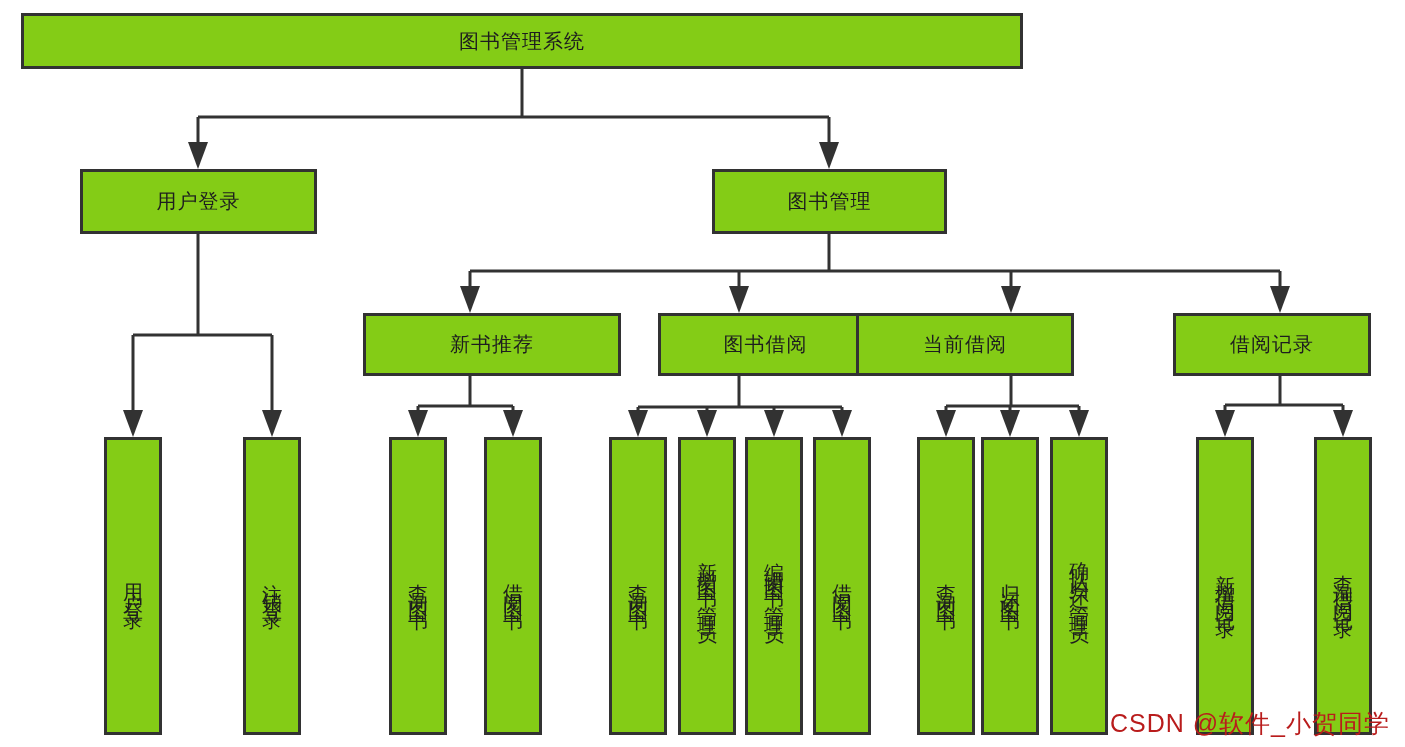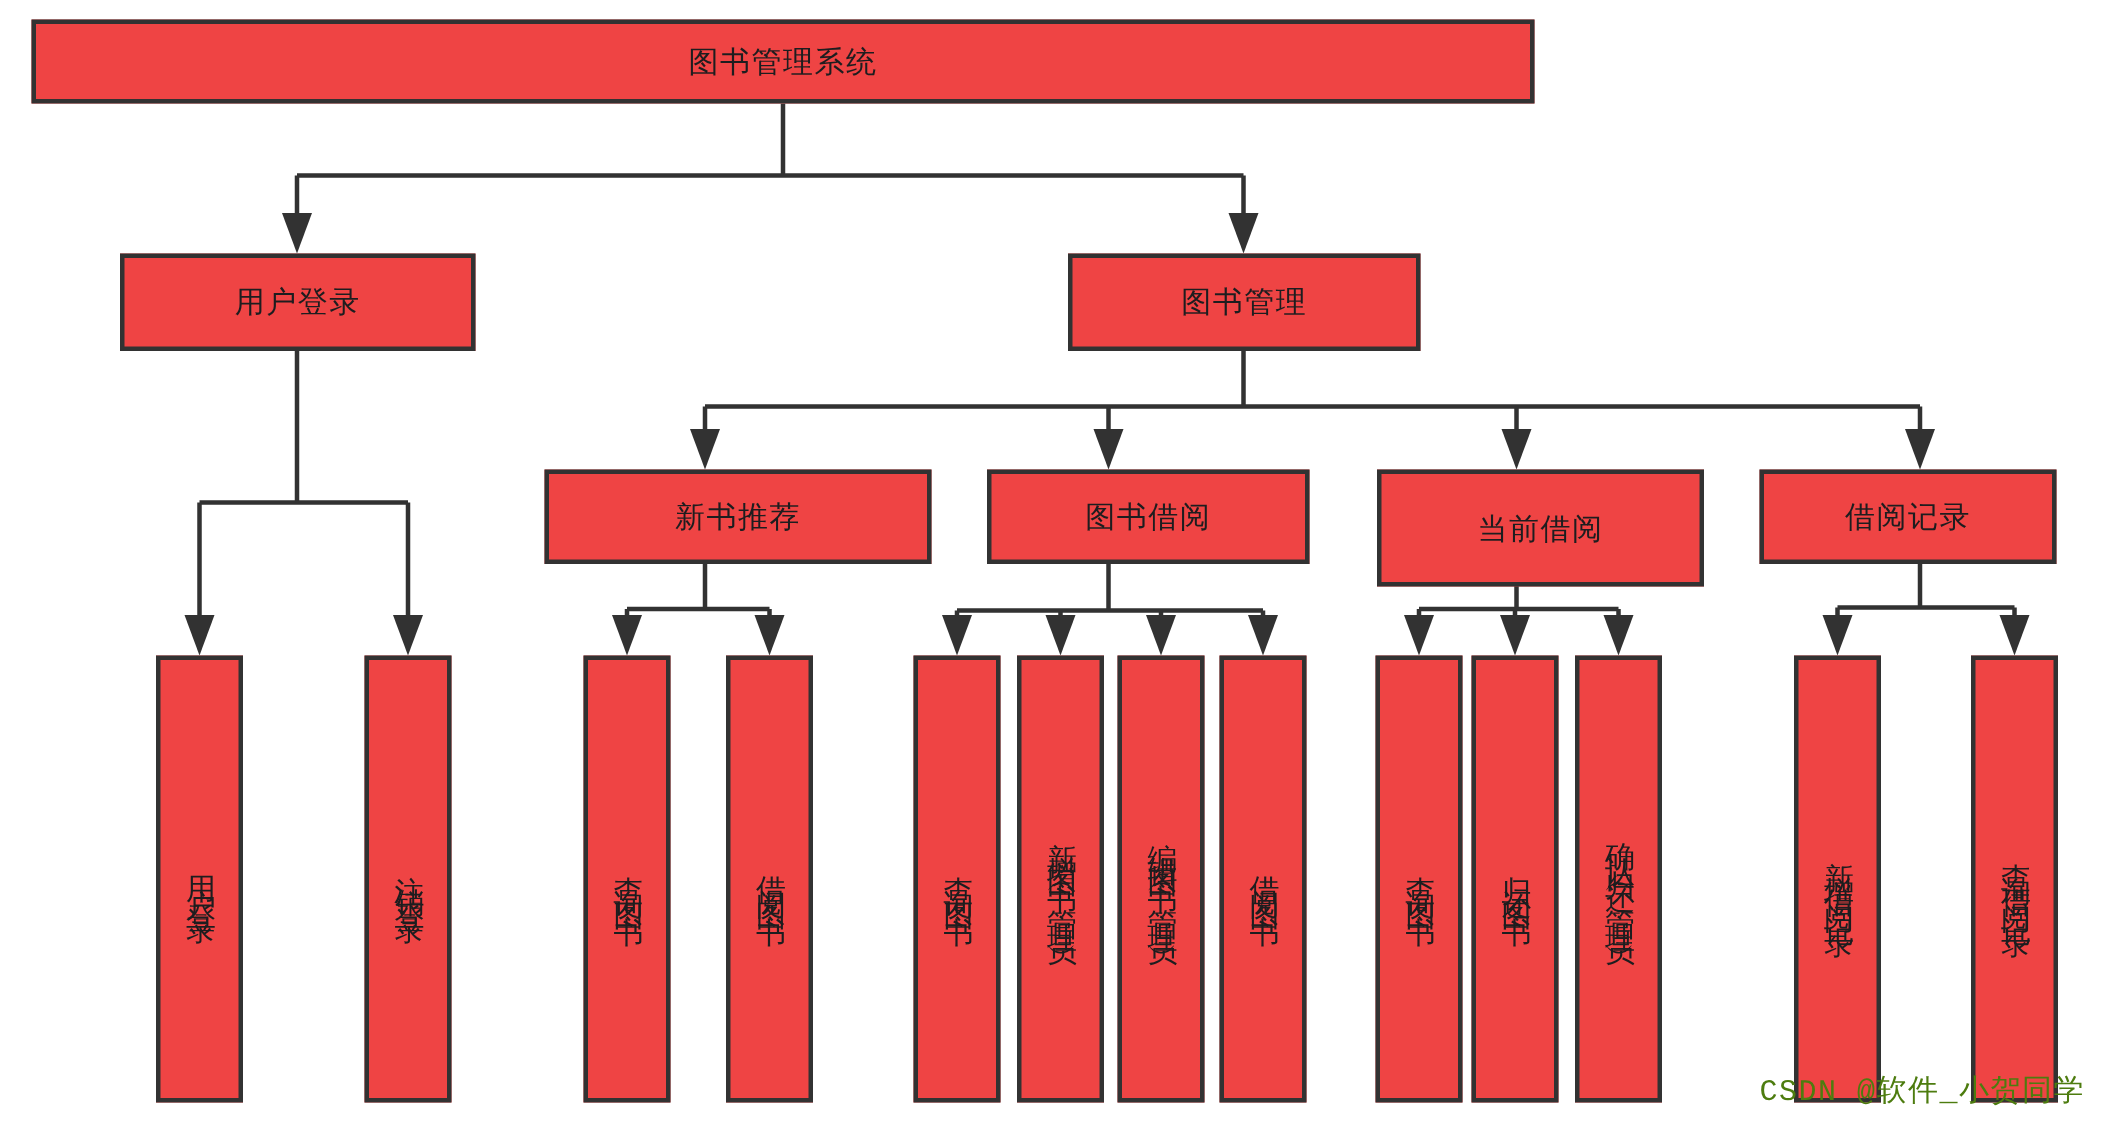--- a/index.html
+++ b/index.html
@@ -2,33 +2,33 @@
 <html><head>
 <meta charset="utf-8">
 <style>
   html,body { margin:0; padding:0; background:#ffffff; }
   .canvas {
     position:relative; width:1405px; height:747px; background:#ffffff;
     font-family:"Liberation Sans", sans-serif; overflow:hidden;
   }
   svg.wires { position:absolute; left:0; top:0; z-index:1; }
   .node {
-    position:absolute; box-sizing:border-box; background:#ef4444;
+    position:absolute; box-sizing:border-box; background:#84cc16;
     border:3px solid #323232; color:#1d1d1f; z-index:2;
     display:flex; align-items:center; justify-content:center;
   }
   .hlabel { font-size:20px; letter-spacing:1px; white-space:nowrap; }
   .leaf { top:437px; width:58px; height:298px; }
   .vlabel {
     writing-mode:vertical-rl; text-orientation:mixed;
     font-size:20px; line-height:1.05; letter-spacing:0.45em; white-space:nowrap;
   }
   .watermark {
     position:absolute; right:15px; bottom:7px; z-index:5;
-    font-size:20px; color:#4d7c0f; letter-spacing:1px; white-space:nowrap;font-family:Liberation Mono, monospace;
+    font-size:25px; color:#b91c1c; letter-spacing:1px; white-space:nowrap;
   }
   .wire { stroke:#323232; stroke-width:3; fill:none; }
   .arrow { fill:#323232; stroke:none; }
 </style>
 </head>
 <body>
 
 <div class="canvas">
 
   <svg class="wires" width="1405" height="747" viewBox="0 0 1405 747">
@@ -84,21 +84,21 @@
   <div class="node" style="left:712px; top:169px; width:235px; height:65px;">
     <span class="hlabel">图书管理</span>
   </div>
 
   <div class="node" style="left:363px; top:313px; width:258px; height:63px;">
     <span class="hlabel">新书推荐</span>
   </div>
   <div class="node" style="left:632px; top:313px; width:215px; height:63px;margin-left:26px;">
     <span class="hlabel">图书借阅</span>
   </div>
-  <div class="node" style="left:918px; top:313px; width:218px; height:78px;">
+  <div class="node" style="left:856px; top:313px; width:218px; height:63px;">
     <span class="hlabel">当前借阅</span>
   </div>
   <div class="node" style="left:1173px; top:313px; width:198px; height:63px;">
     <span class="hlabel">借阅记录</span>
   </div>
 
   <div class="node leaf" style="left:104px;">
     <span class="vlabel">用户登录</span>
   </div>
   <div class="node leaf" style="left:243px;">

